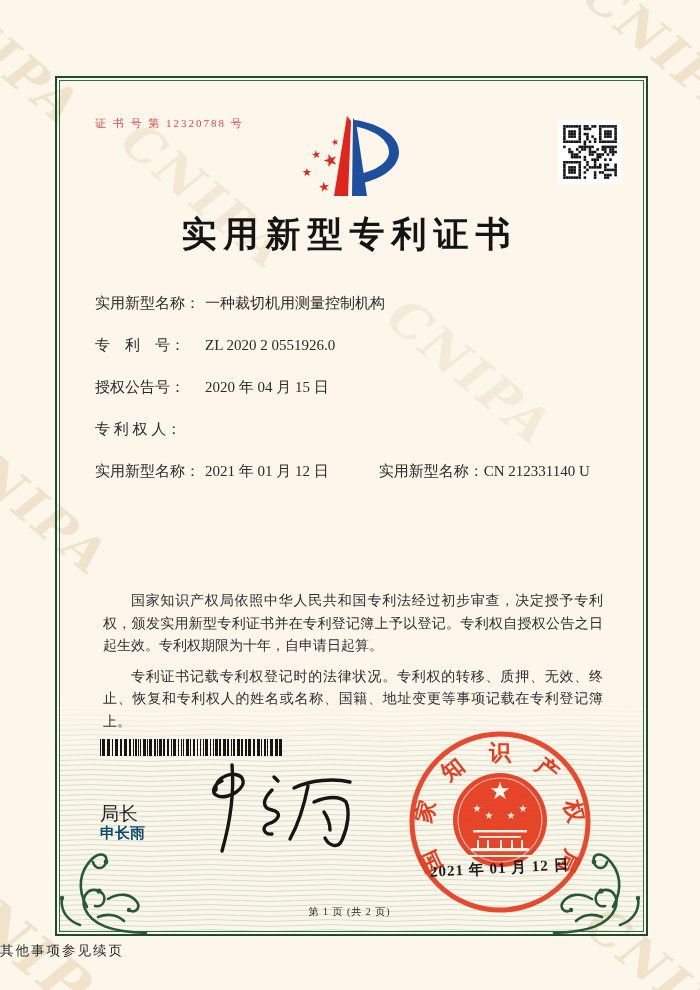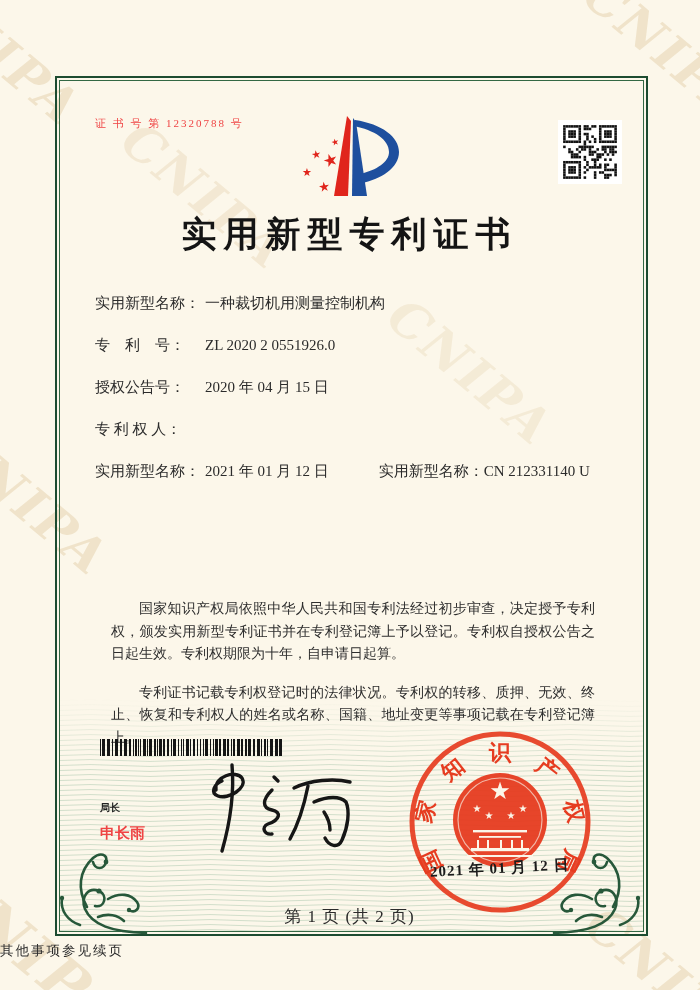--- a/index.html
+++ b/index.html
@@ -38,35 +38,35 @@
            font-size:35px; font-weight:700; letter-spacing:7px; color:#141414; }
 
   .fields { position:absolute; left:95px; top:293px; width:517px; color:#2b2b2b; }
   .frow { display:flex; min-height:21px; margin-bottom:21px; font-size:15px; line-height:21px; }
   .flbl { flex:0 0 110px; white-space:pre; }
   .fval { flex:1; }
   .pair2lbl { margin-left:50px; white-space:pre; }
 
   .paras { position:absolute; left:95px; top:582px; width:516px; font-size:14px;
            line-height:22.5px; color:#2e2e2e; text-align:justify; }
-  .paras p { margin:16px; text-indent:2em; }
+  .paras p { margin:8px; text-indent:2em; }
 
   .barcode { position:absolute; left:100px; top:739px; width:183px; height:17px; }
 
-  .director-title { position:absolute; left:100px; top:801px; font-size:10px; font-weight:700; color:#222; }
-  .director-name  { position:absolute; left:100px; top:824px; font-size:15px; font-weight:700; color:#ef4444; }
+  .director-title { position:absolute; left:100px; top:801px; font-size:19px; font-weight:400; color:#222; }
+  .director-name  { position:absolute; left:100px; top:824px; font-size:15px; font-weight:700; color:#0c4a6e; }
   .signature { position:absolute; left:190px; top:760px; width:170px; height:96px; }
 
   .seal { position:absolute; left:405px; top:727px; width:190px; height:190px; }
   .seal-char { font-size:22px; font-weight:700; fill:#e63c20; font-family:"Liberation Serif",serif; }
   .seal-date { font-size:15px; font-weight:700; fill:#1c1c1c; letter-spacing:1px;
                font-family:"Liberation Serif",serif; }
 
   .pageinfo { position:absolute; left:55px; top:905px; width:589px; text-align:center;
-              font-size:17px; letter-spacing:1px; color:#2b2b2b; }
+              font-size:10px; letter-spacing:1px; color:#2b2b2b; }
   .footnote { position:absolute; left:0; top:942px; width:700px; text-align:left;
               font-size:13.5px; letter-spacing:2px; color:#2b2b2b; }
 </style>
 </head>
 <body>
 
 <div class="page">
 
   <span class="wm wm-tl">CNIPA</span>
   <span class="wm wm-tm">CNIPA</span>

